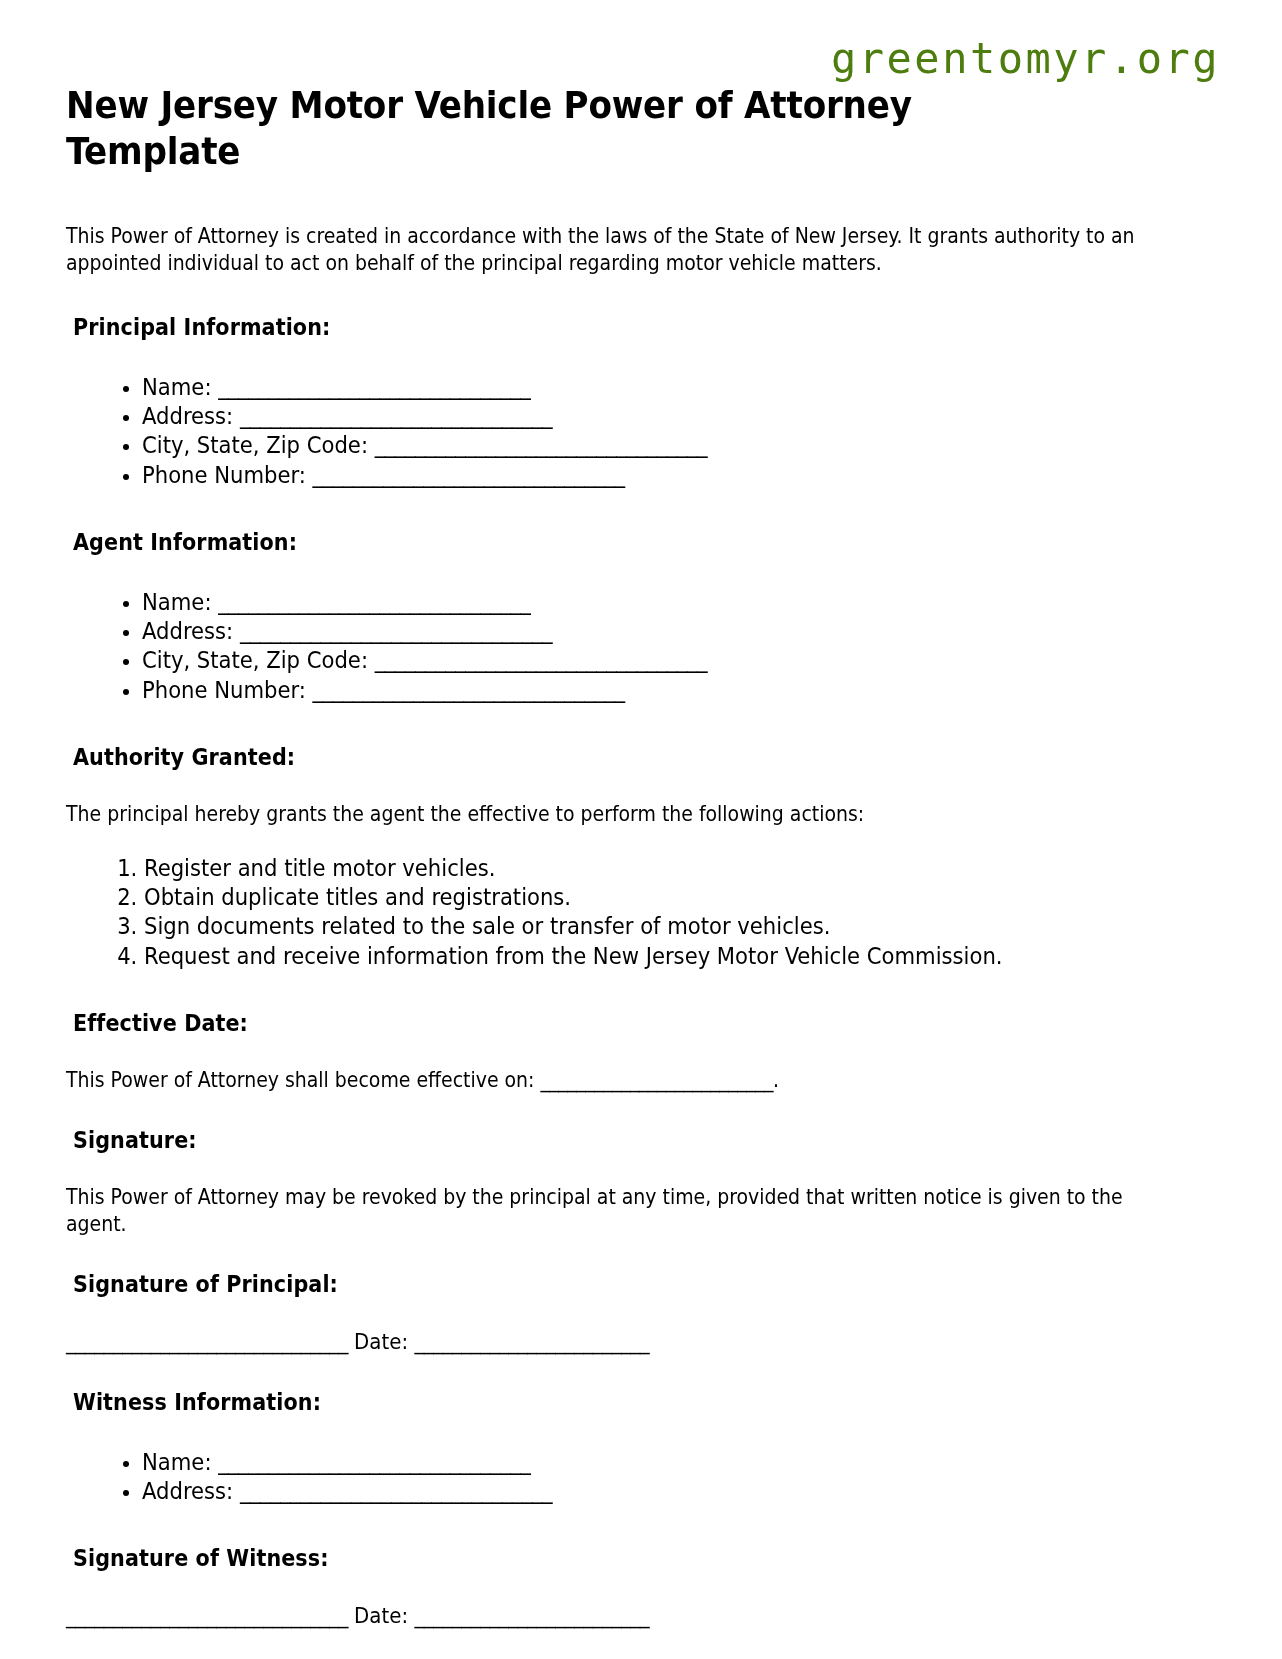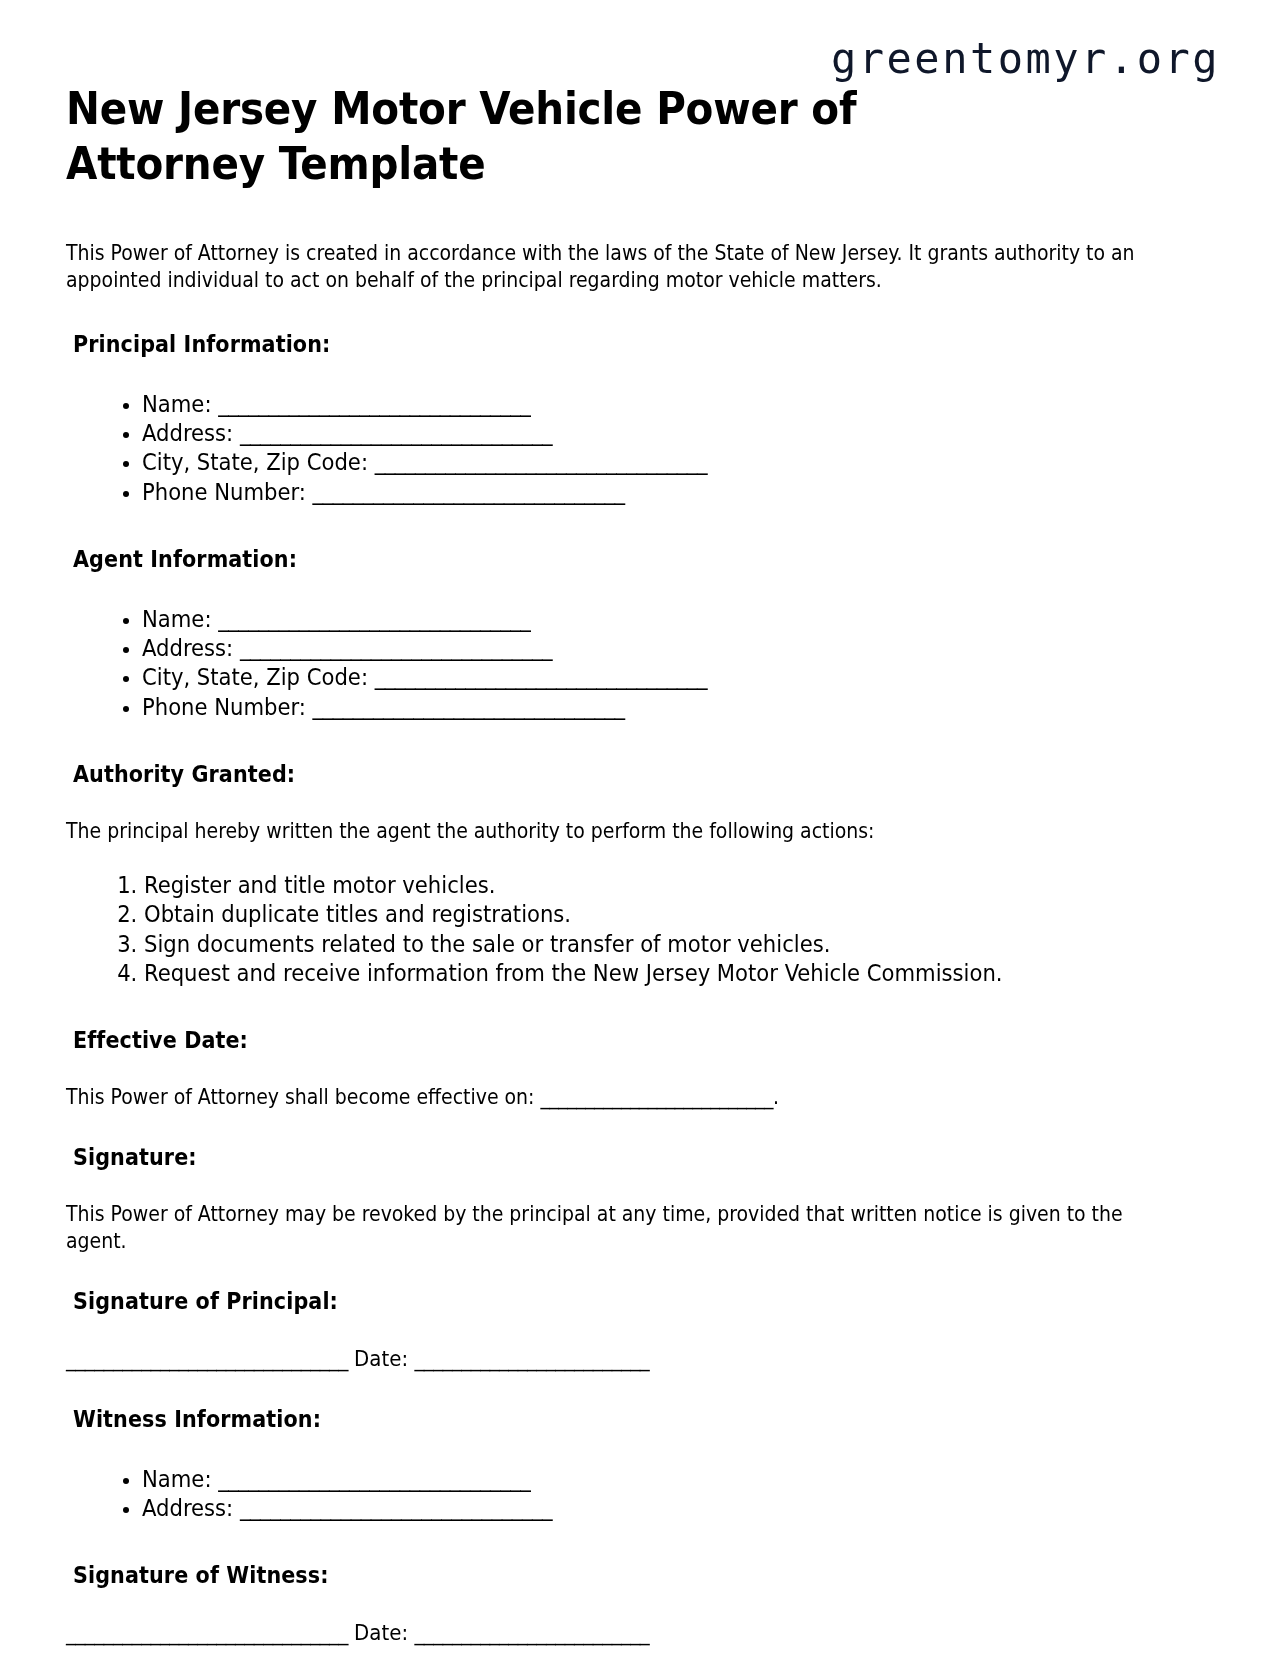--- a/index.html
+++ b/index.html
@@ -27,30 +27,30 @@
   }
 
   
   .watermark {
     position: absolute;
     top: 34px;
     right: 62px;
     font-family: "DejaVu Sans Mono", "Liberation Mono", monospace;
     font-size: 42px;
     letter-spacing: 2.5px;
-    color: #0f172a;
+    color: #4d7c0f;
     white-space: nowrap;
     user-select: none;
   }
 
   
   .doc-title {
     margin: 0;
     padding-top: 82px;
-    font-size: 45px;
+    font-size: 38px;
     line-height: 1.22;
     font-weight: bold;
     font-stretch: condensed;
     letter-spacing: -0.2px;
     max-width: 960px;
   }
 
   .section-heading {
     font-size: 23px;
     font-weight: bold;
@@ -141,21 +141,21 @@
     <li><span>Name:</span> <span class="blank">_______________________________</span></li>
     <li><span>Address:</span> <span class="blank">_______________________________</span></li>
     <li><span>City, State, Zip Code:</span> <span class="blank">_________________________________</span></li>
     <li><span>Phone Number:</span> <span class="blank">_______________________________</span></li>
   </ul>
 
   <div class="gap-list"></div>
 
   <h2 class="section-heading">Authority Granted:</h2>
   <div class="gap-sm"></div>
-  <p class="para">The principal hereby written the agent the authority to perform the following actions:</p>
+  <p class="para">The principal hereby grants the agent the effective to perform the following actions:</p>
   <div class="gap-after-hd"></div>
   <ol class="numbers">
     <li>Register and title motor vehicles.</li>
     <li>Obtain duplicate titles and registrations.</li>
     <li>Sign documents related to the sale or transfer of motor vehicles.</li>
     <li>Request and receive information from the New Jersey Motor Vehicle Commission.</li>
   </ol>
 
   <div class="gap-list"></div>
 

